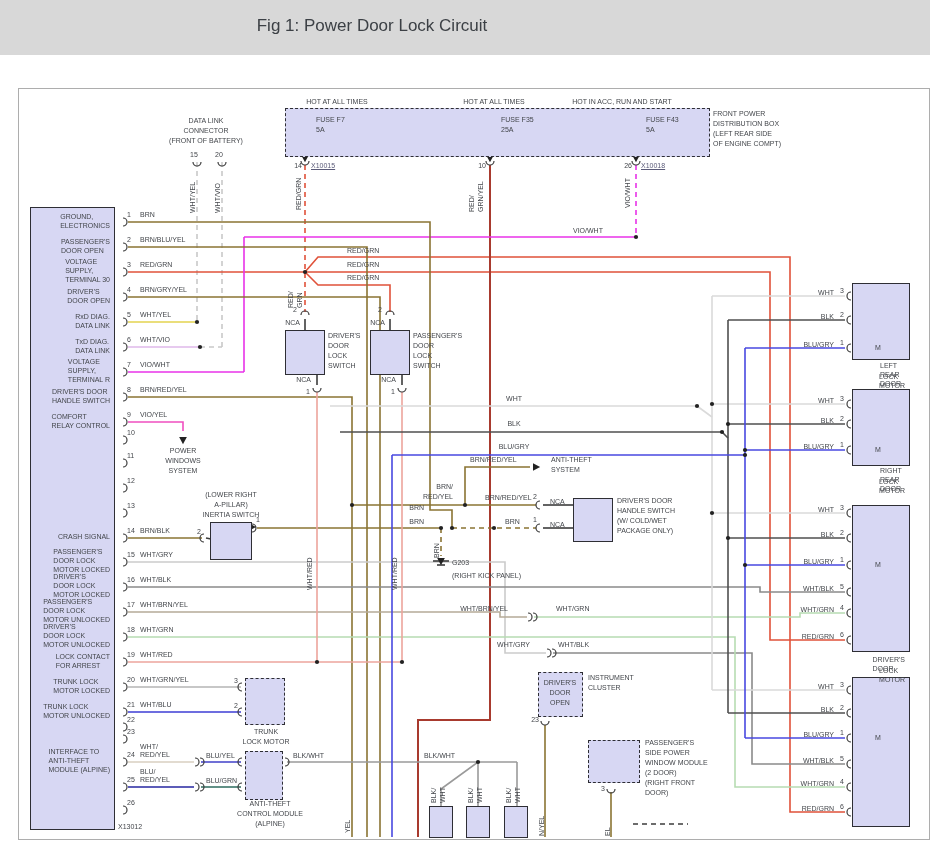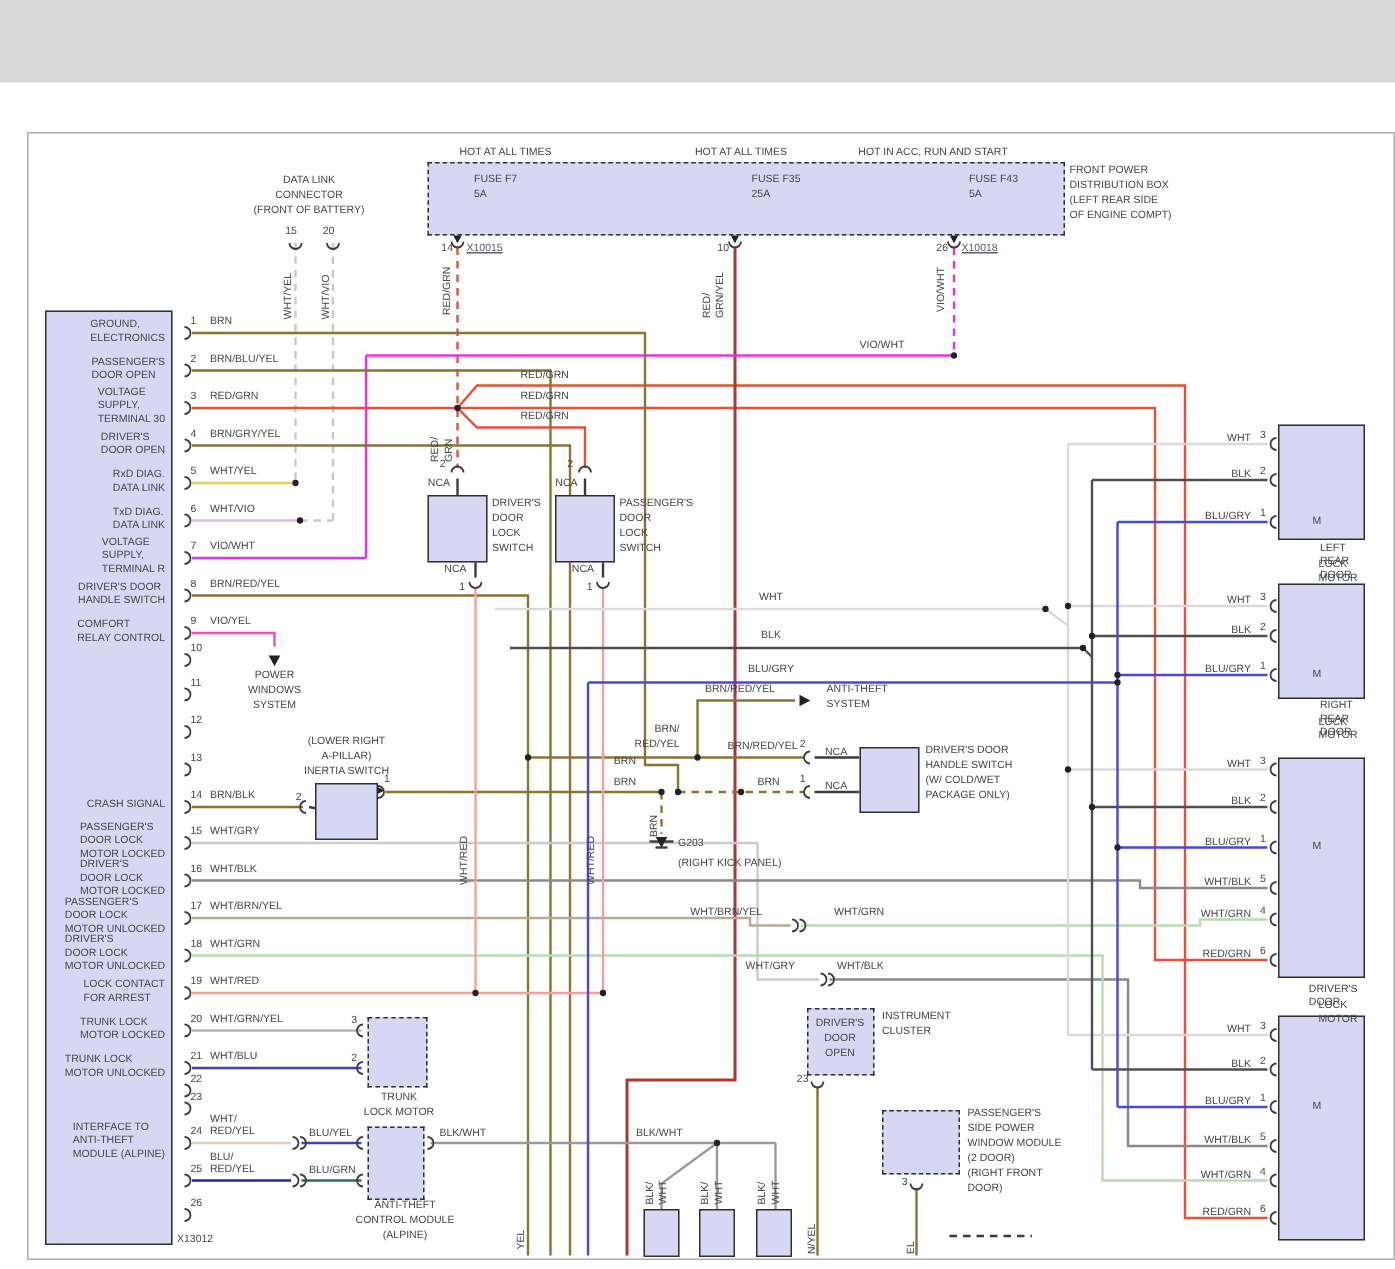--- a/index.html
+++ b/index.html
@@ -18,20 +18,21 @@
   .lbl.rot{transform-origin:0 0;transform:rotate(-90deg);}
   .lbl.u{text-decoration:underline;color:#5a5a78;}
   .box{position:absolute;background:#d7d7f3;border:1.4px solid #2e2e34;box-sizing:border-box;}
   .box.dashed{border-style:dashed;}
 </style>
 </head>
 <body>
 
 <div id="stage">
   <div id="titlebar"></div>
+  <div id="figtitle">Fig 1: Power Door Lock Circuit</div>
   <div id="panel"></div>
   <svg id="svglayer" xmlns="http://www.w3.org/2000/svg">
       <polyline points="197,162 197,322" fill="none" stroke="#c9c9c9" stroke-width="1.6" stroke-dasharray="5,4"></polyline>
       <polyline points="222,162 222,347" fill="none" stroke="#c9c9c9" stroke-width="1.6" stroke-dasharray="5,4"></polyline>
       <polyline points="200,347 222,347" fill="none" stroke="#c9c9c9" stroke-width="1.6" stroke-dasharray="5,4"></polyline>
       <polyline points="128,322 197,322" fill="none" stroke="#e3d34f" stroke-width="1.6"></polyline>
       <polyline points="128,347 200,347" fill="none" stroke="#dfb8ea" stroke-width="1.6"></polyline>
       <polyline points="305,165 305,312" fill="none" stroke="#e0523a" stroke-width="1.6" stroke-dasharray="5,4"></polyline>
       <polyline points="128,272 305,272" fill="none" stroke="#e0523a" stroke-width="1.6"></polyline>
       <polyline points="305,272 318,257 790,257 790,812 845,812" fill="none" stroke="#e0523a" stroke-width="1.6"></polyline>

